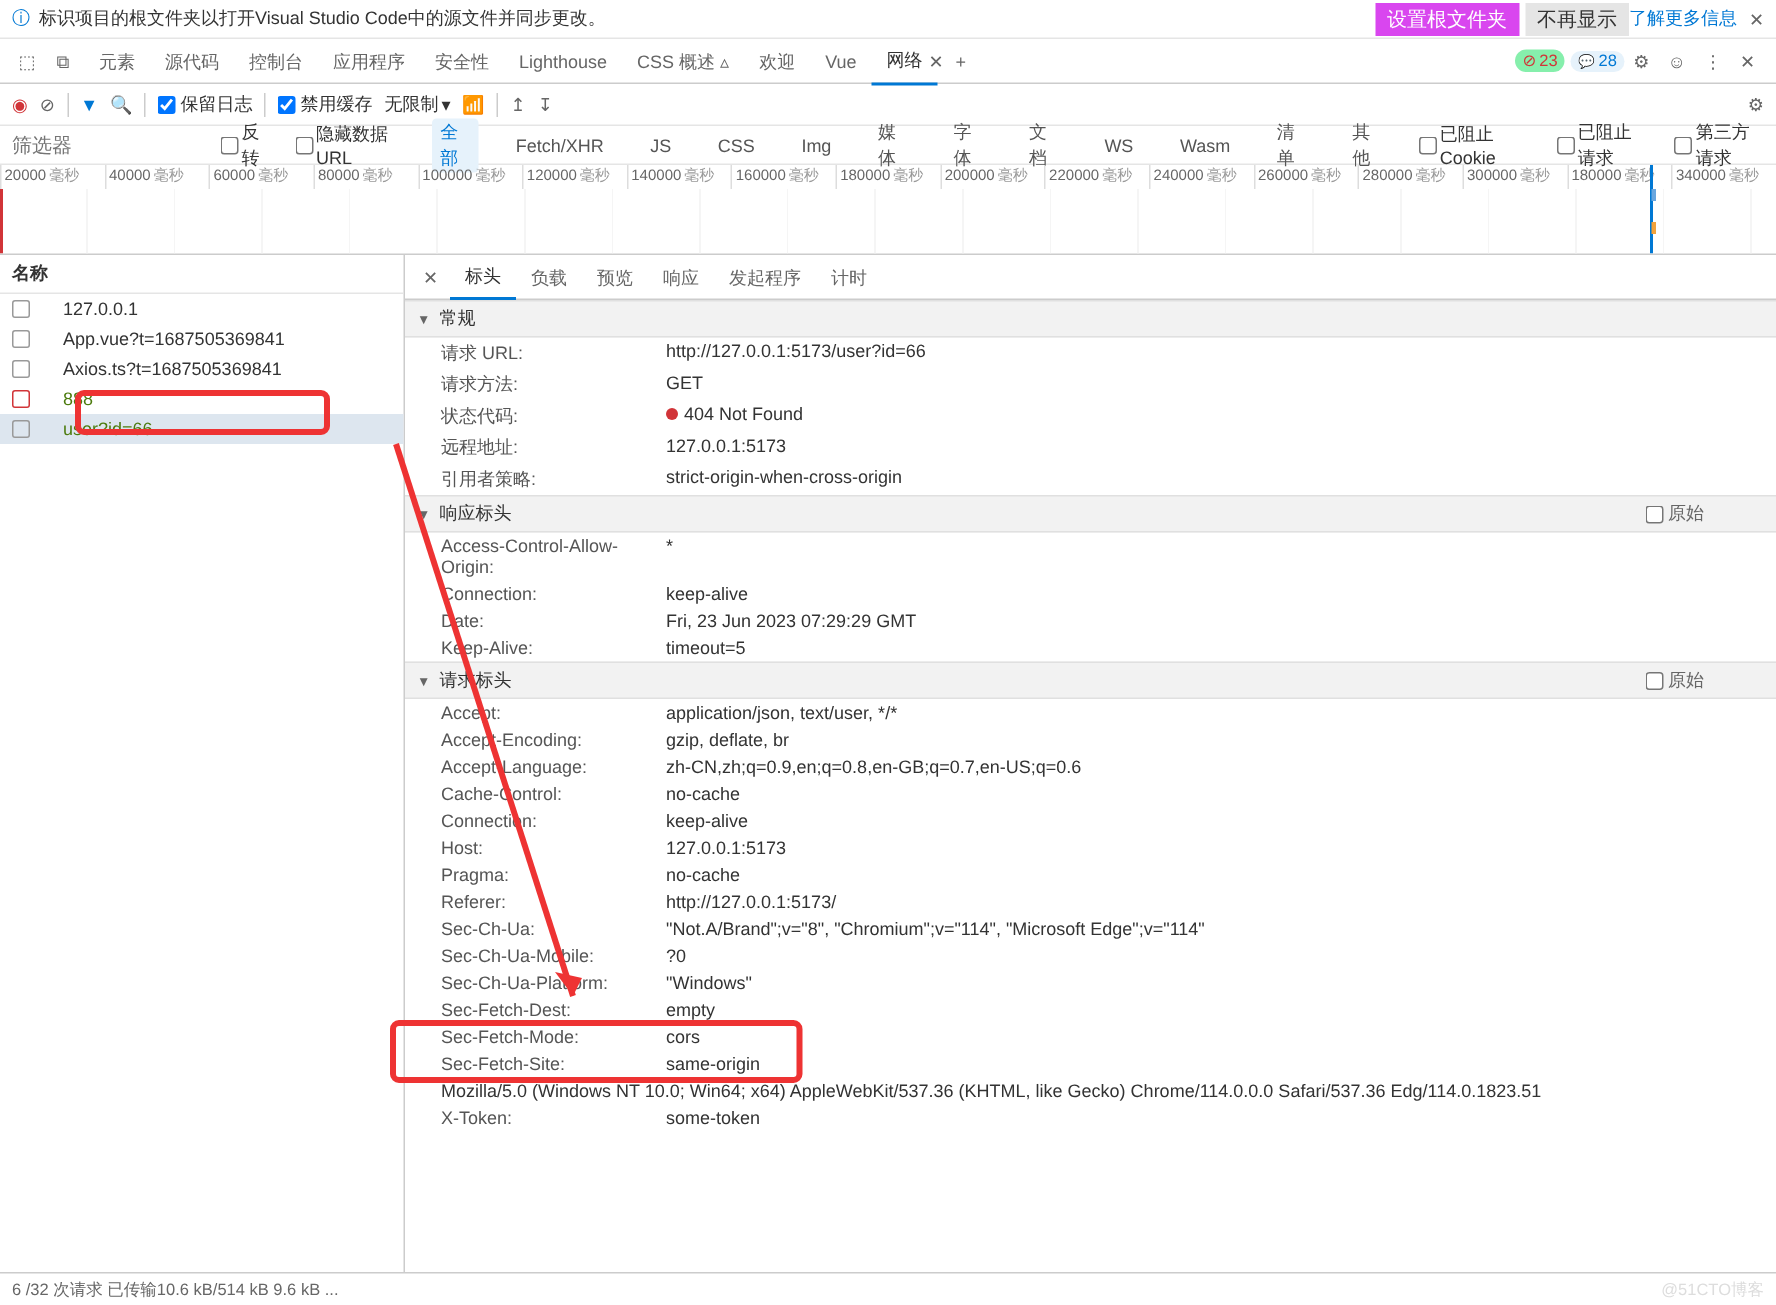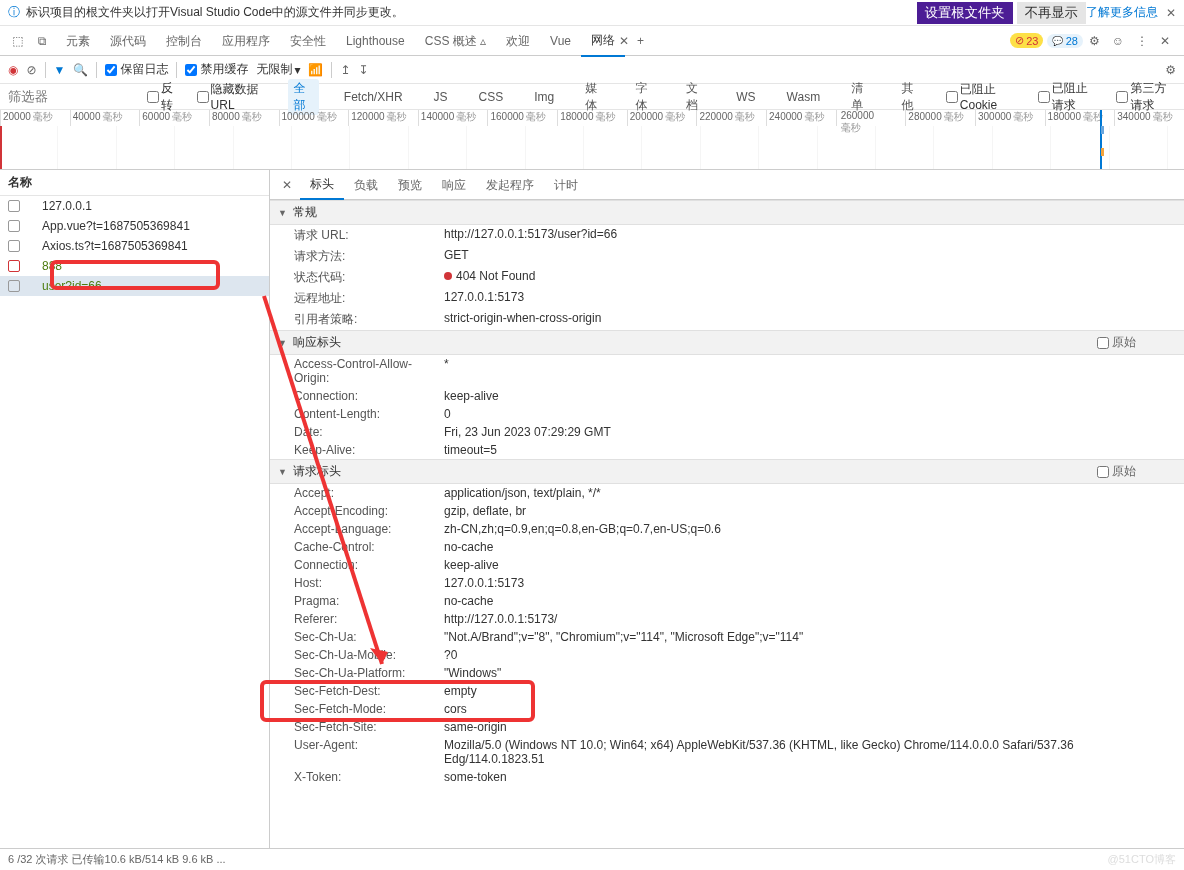--- a/index.html
+++ b/index.html
@@ -1,32 +1,32 @@
 <!DOCTYPE html>
 <html><head>
 <meta charset="utf-8">
 <style>
 * { box-sizing: border-box; margin: 0; padding: 0; }
 body { font-family: "Segoe UI", Arial, sans-serif; font-size: 12px; color: #333; background: #fff; width: 1184px; height: 870px; overflow: hidden; position: relative; }
 .notification-bar { display: flex; align-items: center; height: 26px; padding: 0 8px; border-bottom: 1px solid #e5e5e5; font-size: 12px; color: #333; }
 .notification-bar .info-icon { color: #0078d4; margin-right: 6px; }
 .notification-bar .msg { flex: 1; }
-.notification-bar .btn-primary { background: #4c1d95; color: #fff; padding: 2px 8px; margin-left: 8px; border: none; cursor: pointer; }
+.notification-bar .btn-primary { background: #d946ef; color: #fff; padding: 2px 8px; margin-left: 8px; border: none; cursor: pointer; }
 .notification-bar .btn-secondary { background: #e5e5e5; color: #333; padding: 2px 8px; margin-left: 4px; border: none; cursor: pointer; }
 .notification-bar .link { color: #0078d4; margin-left: auto; cursor: pointer; }
 .notification-bar .close-x { margin-left: 8px; cursor: pointer; color: #666; }
 .top-tabs { display: flex; align-items: center; height: 30px; border-bottom: 1px solid #ccc; padding: 0 8px; }
 .top-tabs .tab-icon { width: 20px; text-align: center; color: #666; cursor: pointer; margin-right: 4px; }
 .top-tabs .tab-item { padding: 0 10px; color: #666; cursor: pointer; line-height: 30px; }
 .top-tabs .tab-item.active { color: #333; border-bottom: 2px solid #0078d4; }
 .top-tabs .tab-close { color: #666; margin-left: -6px; cursor: pointer; }
 .top-tabs .plus { color: #666; padding: 0 8px; cursor: pointer; }
 .top-tabs .spacer { flex: 1; }
 .top-tabs .badge { display: inline-flex; align-items: center; padding: 1px 5px; border-radius: 8px; font-size: 11px; margin-left: 4px; }
-.top-tabs .badge.err { background: #fde047; color: #d13438; }
+.top-tabs .badge.err { background: #86efac; color: #d13438; }
 .top-tabs .badge.err::before { content: "⊘"; margin-right: 2px; }
 .top-tabs .badge.msg { background: #e6f2fb; color: #0078d4; }
 .top-tabs .badge.msg::before { content: "💬"; font-size: 9px; margin-right: 2px; }
 .top-tabs .gear, .top-tabs .more-icon, .top-tabs .x-icon { color: #666; cursor: pointer; padding: 0 6px; }
 .toolbar { display: flex; align-items: center; height: 28px; padding: 0 8px; border-bottom: 1px solid #e5e5e5; gap: 8px; }
 .toolbar .tb-icon { color: #666; cursor: pointer; }
 .toolbar .tb-icon.red { color: #d13438; }
 .toolbar .tb-icon.blue { color: #0078d4; }
 .toolbar .checkbox-label { display: flex; align-items: center; gap: 3px; color: #333; }
 .toolbar .checkbox-label input { margin: 0; }
@@ -218,21 +218,21 @@
         <span class="unit">毫秒</span>
       </div>
       <div class="tick" style="width: 69.6471px;">
         <span>220000</span>
         <span class="unit">毫秒</span>
       </div>
       <div class="tick" style="width: 69.6471px;">
         <span>240000</span>
         <span class="unit">毫秒</span>
       </div>
-      <div class="tick" style="width: 69.6471px; flex-direction: column;">
+      <div class="tick" style="width: 69.6471px;">
         <span>260000</span>
         <span class="unit">毫秒</span>
       </div>
       <div class="tick" style="width: 69.6471px;">
         <span>280000</span>
         <span class="unit">毫秒</span>
       </div>
       <div class="tick" style="width: 69.6471px;">
         <span>300000</span>
         <span class="unit">毫秒</span>
@@ -327,44 +327,40 @@
       <div id="resp-rows">
           <div class="kv-row">
             <span class="k">Access-Control-Allow-Origin:</span>
             <span class="v">*</span>
           </div>
           <div class="kv-row">
             <span class="k">Connection:</span>
             <span class="v">keep-alive</span>
           </div>
           <div class="kv-row">
-            <span class="k">Content-Length:</span>
-            <span class="v">0</span>
-          </div>
-          <div class="kv-row">
             <span class="k">Date:</span>
             <span class="v">Fri, 23 Jun 2023 07:29:29 GMT</span>
           </div>
           <div class="kv-row">
             <span class="k">Keep-Alive:</span>
             <span class="v">timeout=5</span>
           </div>
         </div>
       <div class="section-hdr">
         <span class="tri">▼</span>
         <span>请求标头</span>
         <label class="raw-chk">
             <input type="checkbox" style="">
             <span>原始</span>
           </label>
       </div>
       <div id="req-rows">
           <div class="kv-row">
             <span class="k">Accept:</span>
-            <span class="v">application/json, text/plain, */*</span>
+            <span class="v">application/json, text/user, */*</span>
           </div>
           <div class="kv-row">
             <span class="k">Accept-Encoding:</span>
             <span class="v">gzip, deflate, br</span>
           </div>
           <div class="kv-row">
             <span class="k">Accept-Language:</span>
             <span class="v">zh-CN,zh;q=0.9,en;q=0.8,en-GB;q=0.7,en-US;q=0.6</span>
           </div>
           <div class="kv-row">
@@ -405,21 +401,20 @@
           </div>
           <div class="kv-row">
             <span class="k">Sec-Fetch-Mode:</span>
             <span class="v">cors</span>
           </div>
           <div class="kv-row">
             <span class="k">Sec-Fetch-Site:</span>
             <span class="v">same-origin</span>
           </div>
           <div class="kv-row">
-            <span class="k">User-Agent:</span>
             <span class="v">Mozilla/5.0 (Windows NT 10.0; Win64; x64) AppleWebKit/537.36 (KHTML, like Gecko) Chrome/114.0.0.0 Safari/537.36 Edg/114.0.1823.51</span>
           </div>
           <div class="kv-row">
             <span class="k">X-Token:</span>
             <span class="v">some-token</span>
           </div>
         </div>
     </div>
   </div>
 </div>

